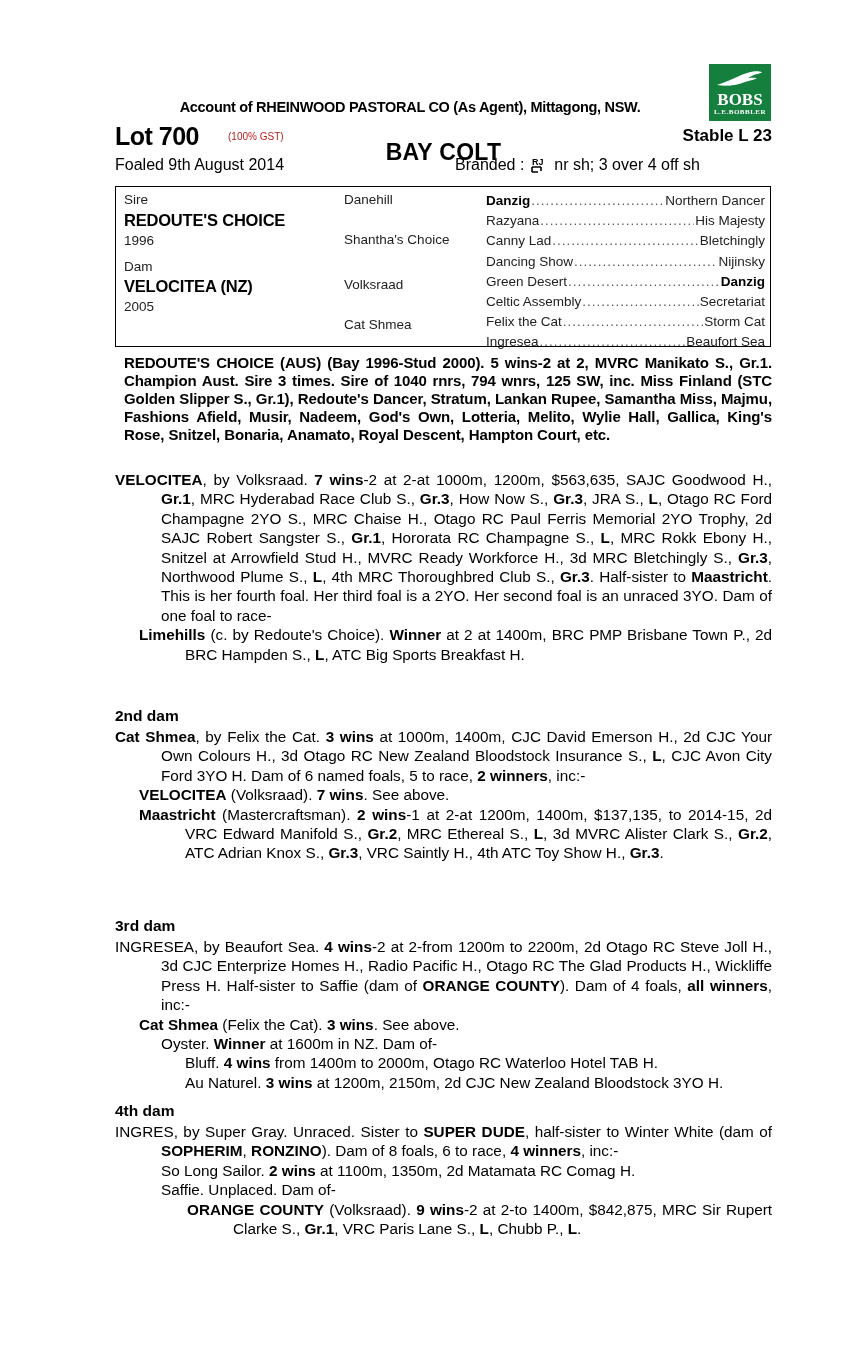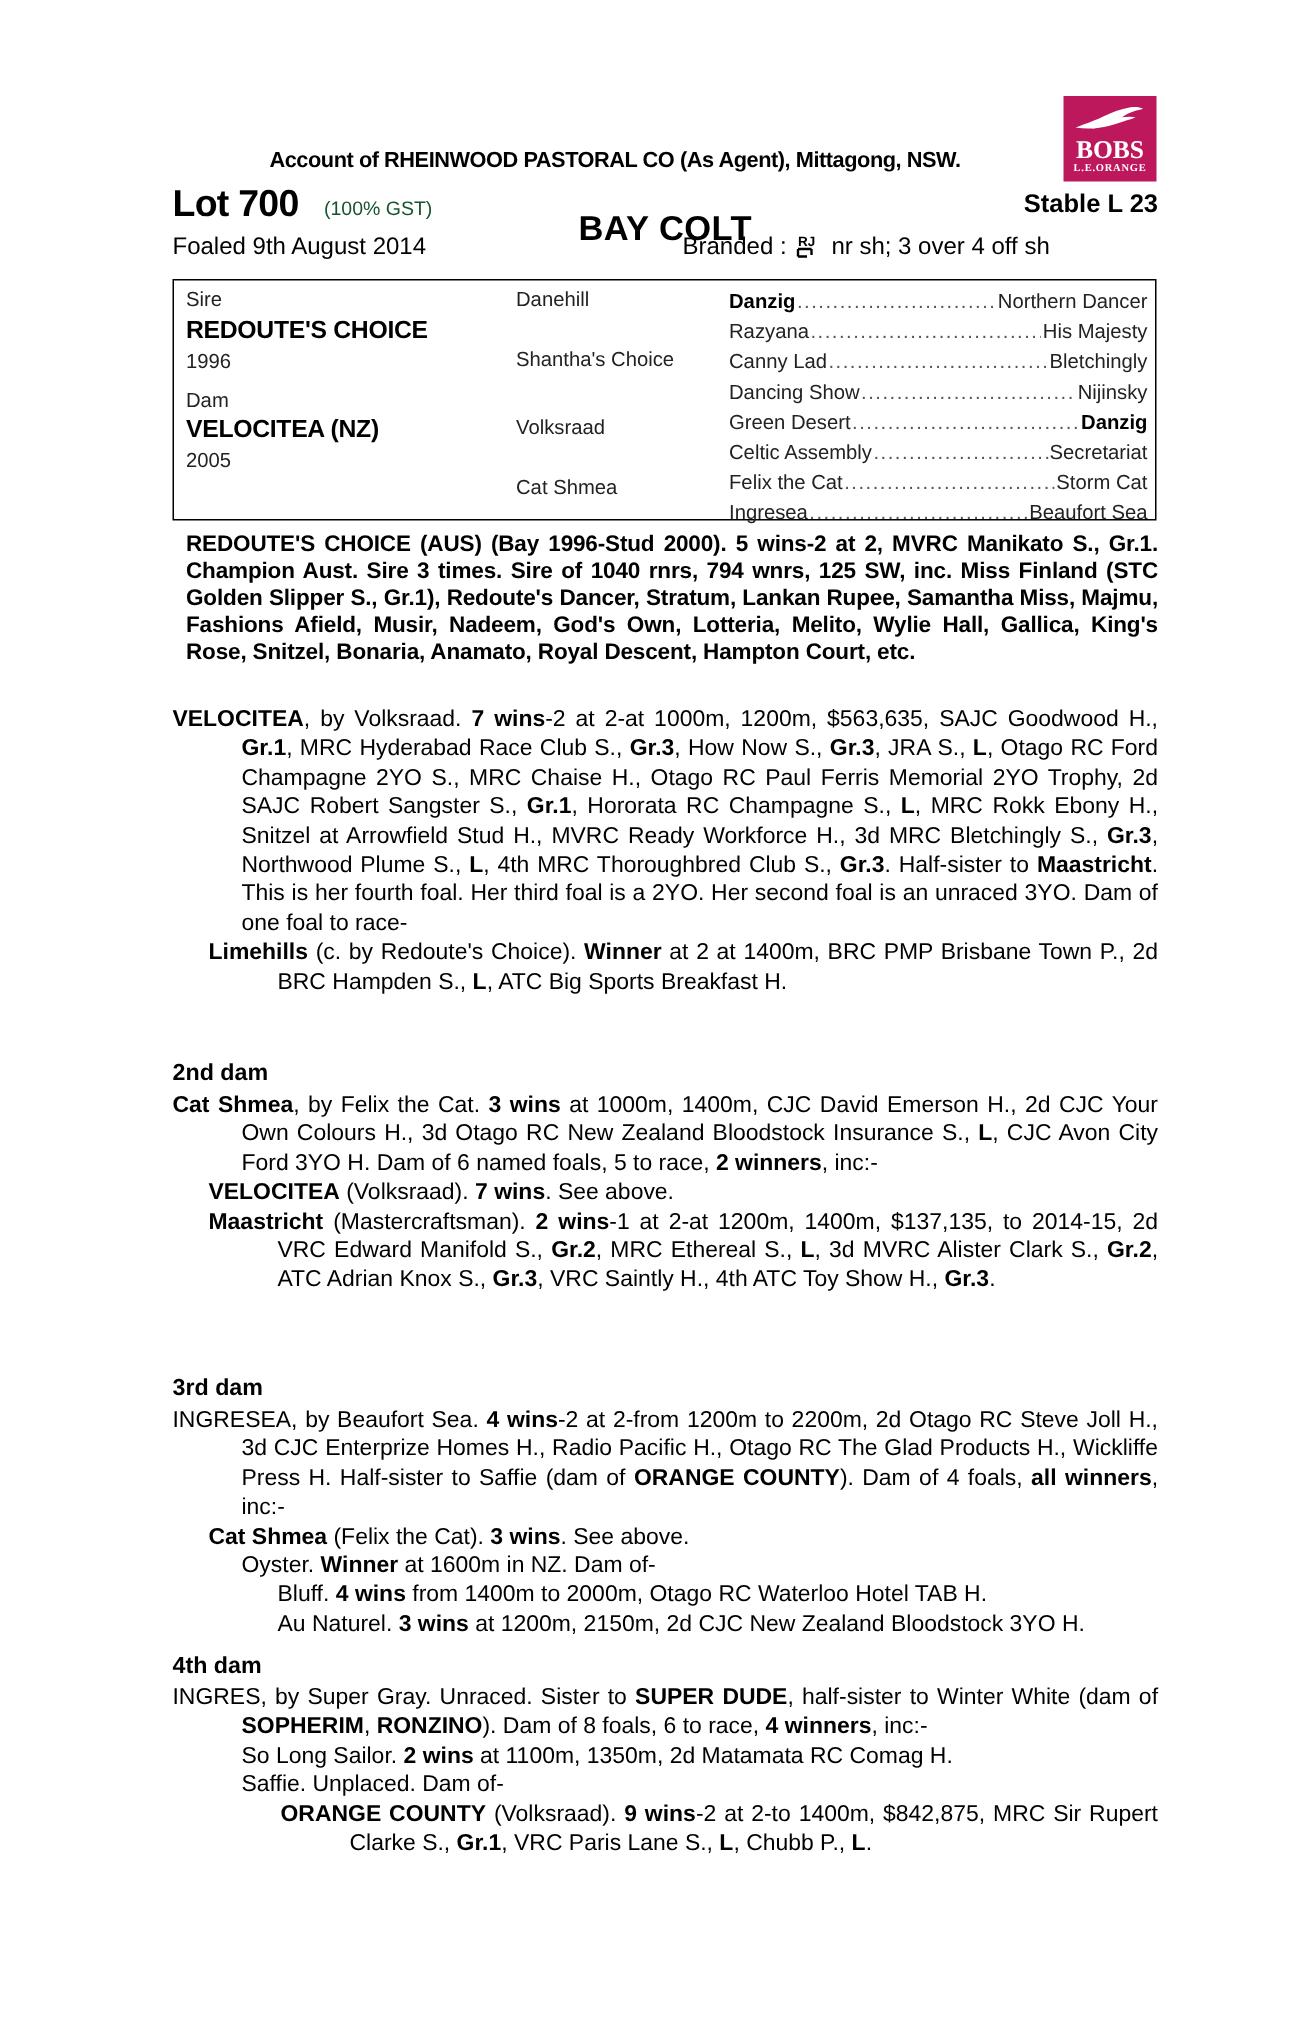--- a/index.html
+++ b/index.html
@@ -22,21 +22,21 @@
     height: 1356px;
   }
 
   
   .bobs-logo {
     position: absolute;
     left: 709px;
     top: 64px;
     width: 62px;
     height: 57px;
-    background: #be185d;
+    background: #15803d;
     color: #ffffff;
     overflow: hidden;
   }
   .bobs-logo .horse {
     position: absolute;
     left: 6px; top: 5px;
     width: 50px; height: 22px;
   }
   .bobs-logo .bobs-word {
     position: absolute;
@@ -84,24 +84,24 @@
   .lot-number {
     position: absolute;
     left: 0;
     top: 0;
     font-weight: bold;
     font-size: 25px;
     letter-spacing: -0.5px;
   }
   .lot-gst {
     position: absolute;
-    left: 101px;
+    left: 113px;
     top: 9px;
-    font-size: 13px;
-    color: #14532d;
+    font-size: 10px;
+    color: #b91c1c;
   }
   .colt-title {
     position: absolute;
     left: 0; right: 0;
     top: 1px;
     text-align: center;
     font-weight: bold;
     font-size: 23px;
     letter-spacing: 0.3px;
     margin-top: 16px;
@@ -226,21 +226,21 @@
 
 <div class="page">
 
   <div class="bobs-logo">
     <svg class="horse" viewBox="0 0 50 22">
       <path d="M2 16 C10 13 16 11 22 8 C27 5.6 32 3.6 38 2.6 C41 2.1 45 2.2 47 3.4 C45.6 4.4 43 4.6 41 5.2 C38 6.1 35.4 7.6 33 9.2 C36 8.8 39 8.6 42 9.2 C39.6 10.4 37 11 34.4 11.8 C31 12.8 27.6 14 24 15 C18 16.6 10 17.4 2 16 Z" fill="#ffffff"></path>
       <path d="M22 9 C20 12 17 14.6 13 16.6 C16 16.4 19.6 15.4 22.6 13.8 Z" fill="#ffffff"></path>
       <path d="M30 7 C28.6 10 26.6 12.6 24 14.6 C27 14 30 12.6 32.4 10.6 Z" fill="#ffffff"></path>
     </svg>
     <div class="bobs-word">BOBS</div>
-    <div class="bobs-sub">L.E.ORANGE</div>
+    <div class="bobs-sub">L.E.BOBBLER</div>
   </div>
 
   <div class="account-line">Account of RHEINWOOD PASTORAL CO (As Agent), Mittagong, NSW.</div>
 
   <div class="lot-row">
     <span class="lot-number">Lot 700</span>
     <span class="lot-gst">(100% GST)</span>
     <span class="colt-title">BAY COLT</span>
     <span class="stable">Stable L 23</span>
   </div>

